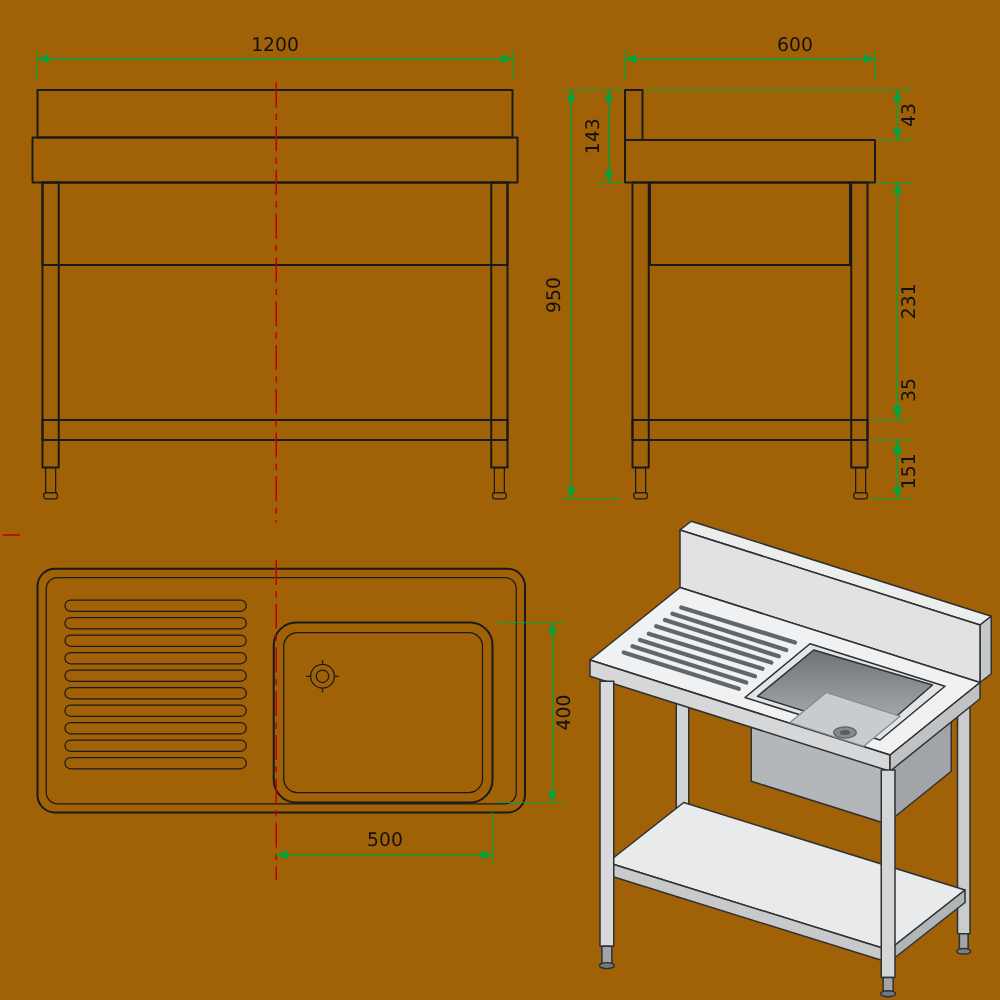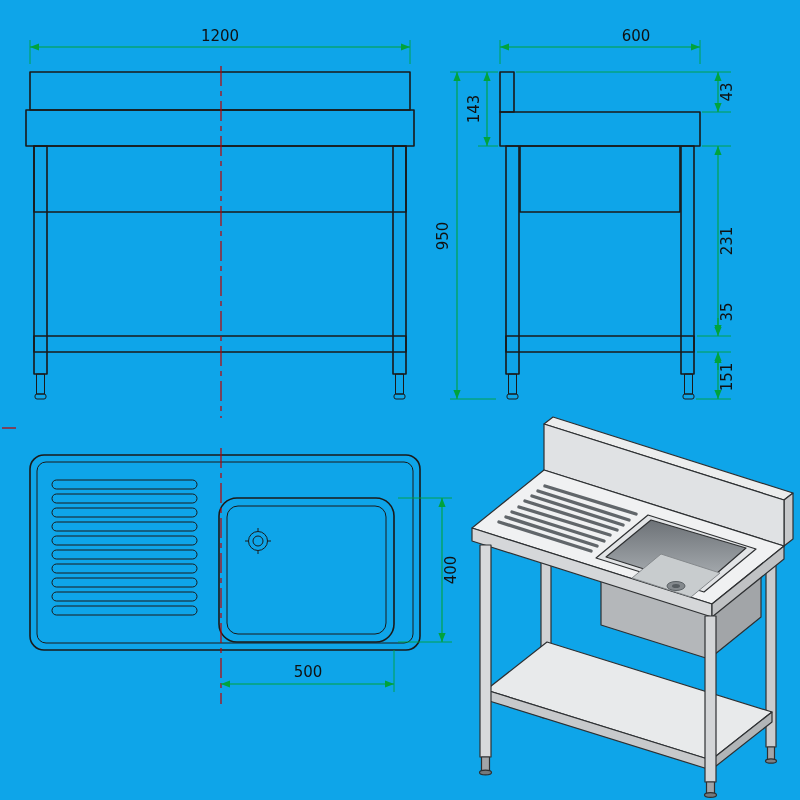--- a/index.html
+++ b/index.html
@@ -1,16 +1,16 @@
 <!DOCTYPE html>
 <html><head>
 <meta charset="utf-8">
 <style>
   html,body{margin:0;padding:0;background:#ffffff;}
-  #stage{position:relative;width:800px;height:800px;background:#0ea5e9;overflow:hidden;
+  #stage{position:relative;width:800px;height:800px;background:#a16207;overflow:hidden;
          font-family:"DejaVu Sans", sans-serif;}
   svg{display:block;}
   .oline{fill:none;stroke:#1a1a1a;stroke-width:1.6;stroke-linejoin:round;}
   .oline-thin{fill:none;stroke:#1a1a1a;stroke-width:1;stroke-linejoin:round;}
   .dim{stroke:#00A33D;stroke-width:1.1;fill:none;}
   .ext{stroke:#00A33D;stroke-width:0.9;fill:none;}
   .cl{stroke:#C00000;stroke-width:1.2;fill:none;stroke-dasharray:20 5 5 5;}
   .dimtext{font-size:15px;fill:#111111;}
   .iso{stroke:#2e3032;stroke-width:1.2;stroke-linejoin:round;}
   .rib3d{stroke:#61666a;stroke-width:3.4;stroke-linecap:round;fill:none;}

